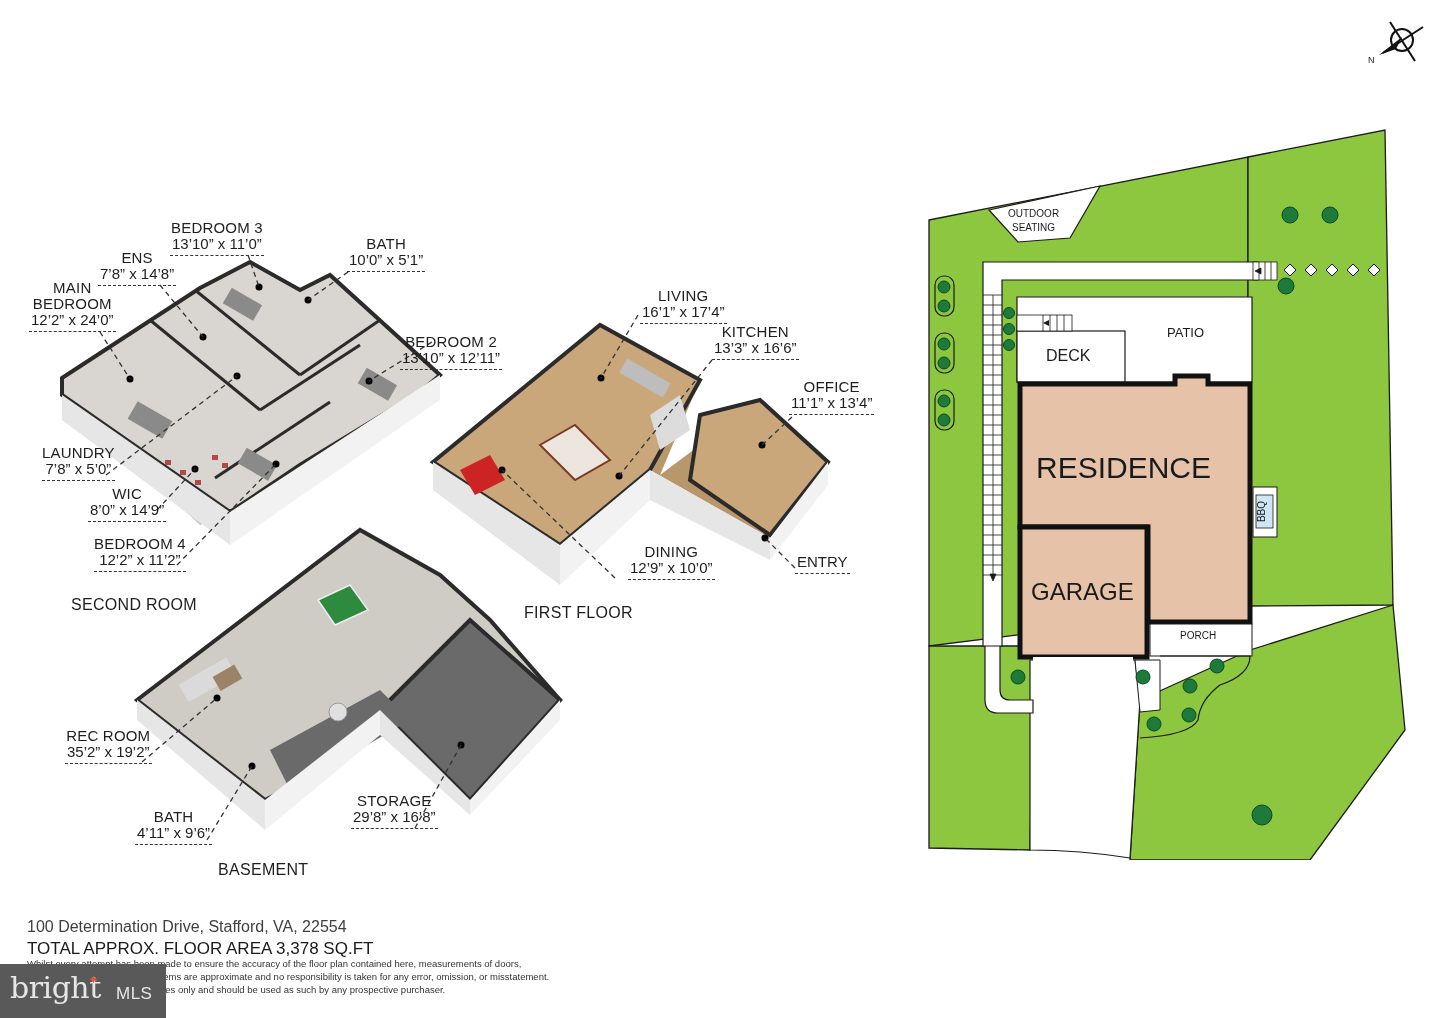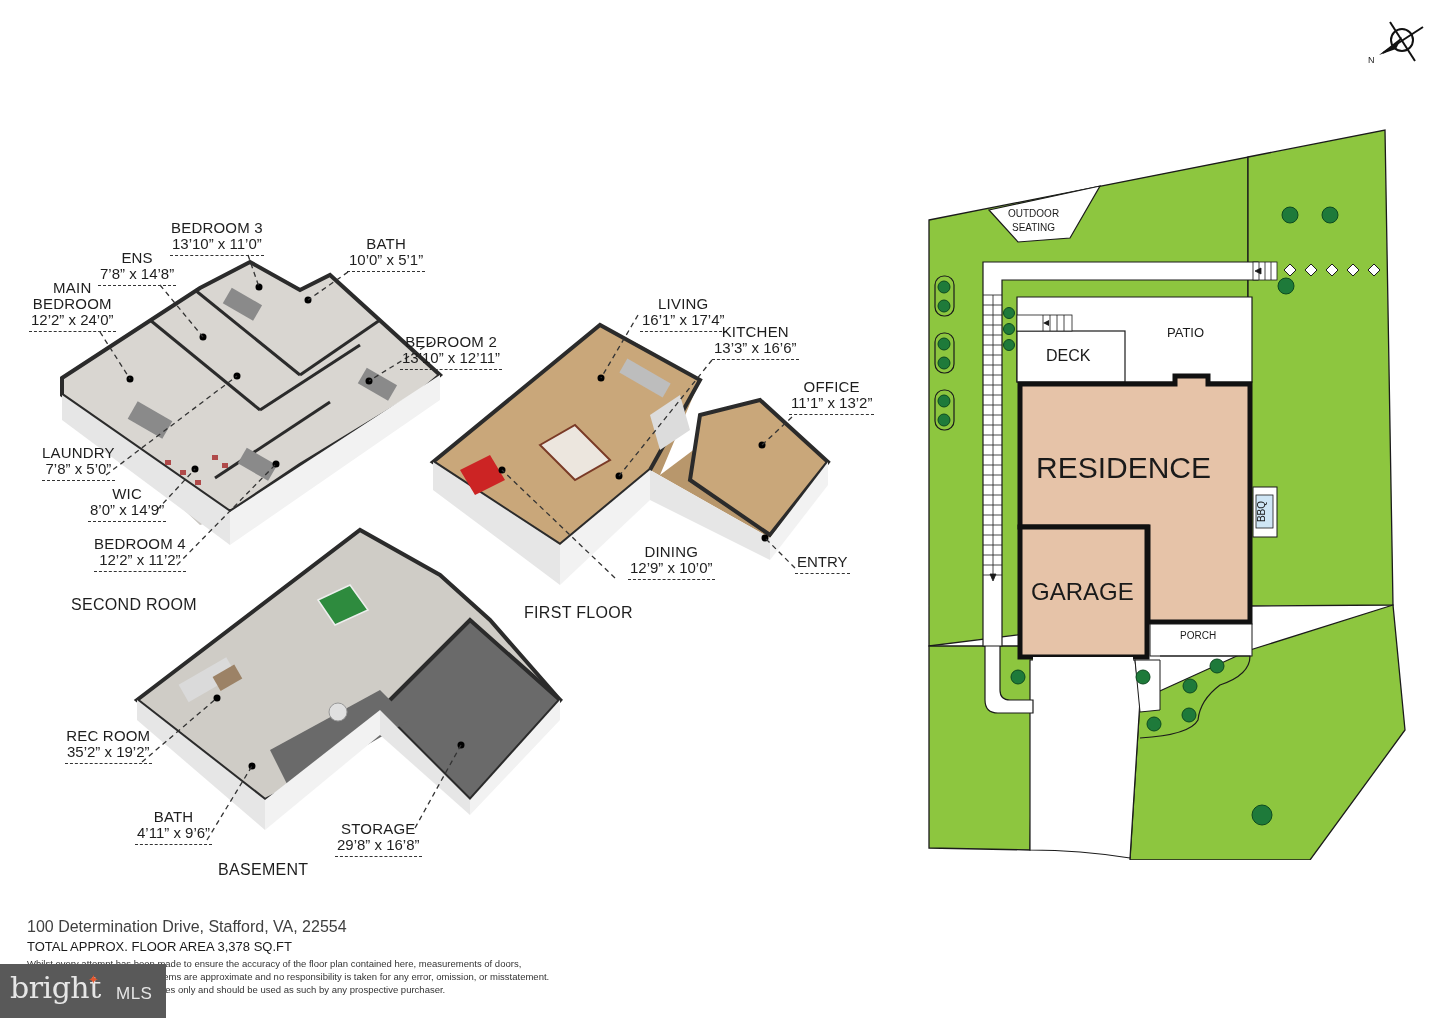--- a/index.html
+++ b/index.html
@@ -3,21 +3,21 @@
 <meta charset="utf-8">
 <style>
   html, body { margin:0; padding:0; background:#ffffff; }
   body { width:1440px; height:1018px; position:relative; overflow:hidden; font-family:"Liberation Sans", sans-serif; color:#1a1a1a; }
   .abs { position:absolute; }
   .room-label { position:absolute; text-align:center; font-size:15px; line-height:16px; color:#1e1e1e; white-space:nowrap; }
   .room-label .name { display:block; letter-spacing:0.2px; }
   .room-label .dims { display:block; border-bottom:1.5px dashed #333; padding:0 2px 3px; }
   .floor-title { position:absolute; font-size:16px; letter-spacing:0.3px; color:#1e1e1e; white-space:nowrap; }
   .footer-addr { position:absolute; left:27px; top:918px; font-size:16px; color:#404040; }
-  .footer-area { position:absolute; left:27px; top:939px; font-size:13px; color:#1a1a1a; }
+  .footer-area { position:absolute; left:27px; top:939px; font-size:17px; color:#1a1a1a; }
   .footer-disc { position:absolute; left:27px; top:957px; font-size:9.5px; line-height:13px; color:#333; width:640px; }
   .bright-logo { position:absolute; left:0; top:964px; width:166px; height:69px; background:#595959; color:#e6e6e6; }
   .bright-logo .word { position:absolute; left:10px; top:6px; font-family:"DejaVu Serif", serif; font-size:30px; letter-spacing:-0.5px; }
   .bright-logo .mls { position:absolute; left:116px; top:20px; font-size:17px; letter-spacing:0.5px; }
   .bright-logo .star { position:absolute; left:88px; top:8px; color:#e4572e; font-size:13px; }
   .site-text { position:absolute; color:#1a1a1a; white-space:nowrap; text-align:center; }
 </style>
 </head>
 <body>
 
@@ -144,50 +144,50 @@
 <div class="room-label" style="left:88px;top:486px;">
   <span class="name">WIC</span>
   <span class="dims">8’0” x 14’9”</span>
 </div>
 <div class="room-label" style="left:94px;top:536px;">
   <span class="name">BEDROOM 4</span>
   <span class="dims">12’2” x 11’2”</span>
 </div>
 <div class="floor-title" style="left:71px;top:596px;">SECOND ROOM</div>
 
-<div class="room-label" style="left:640px;top:296px;">
+<div class="room-label" style="left:640px;top:288px;">
   <span class="name">LIVING</span>
   <span class="dims">16’1” x 17’4”</span>
 </div>
 <div class="room-label" style="left:712px;top:324px;">
   <span class="name">KITCHEN</span>
   <span class="dims">13’3” x 16’6”</span>
 </div>
 <div class="room-label" style="left:789px;top:379px;">
   <span class="name">OFFICE</span>
-  <span class="dims">11’1” x 13’2”</span>
+  <span class="dims">11’1” x 13’4”</span>
 </div>
 <div class="room-label" style="left:628px;top:544px;">
   <span class="name">DINING</span>
   <span class="dims">12’9” x 10’0”</span>
 </div>
 <div class="room-label" style="left:795px;top:554px;">
   <span class="dims">ENTRY</span>
 </div>
 <div class="floor-title" style="left:524px;top:604px;">FIRST FLOOR</div>
 
 <div class="room-label" style="left:65px;top:728px;">
   <span class="name">REC ROOM</span>
   <span class="dims">35’2” x 19’2”</span>
 </div>
 <div class="room-label" style="left:135px;top:809px;">
   <span class="name">BATH</span>
   <span class="dims">4’11” x 9’6”</span>
 </div>
-<div class="room-label" style="left:335px;top:793px;margin-top:28px;">
+<div class="room-label" style="left:351px;top:793px;">
   <span class="name">STORAGE</span>
   <span class="dims">29’8” x 16’8”</span>
 </div>
 <div class="floor-title" style="left:218px;top:861px;">BASEMENT</div>
 
 <svg class="abs" style="left:1360px;top:15px" width="70" height="55" viewBox="0 0 70 55">
   <circle cx="42" cy="25" r="11" fill="none" stroke="#111" stroke-width="2"></circle>
   <line x1="30" y1="7" x2="55" y2="46" stroke="#111" stroke-width="2"></line>
   <line x1="23" y1="38" x2="63" y2="12" stroke="#111" stroke-width="2"></line>
   <polygon points="19,40 42,22 36,34" fill="#111"></polygon>

